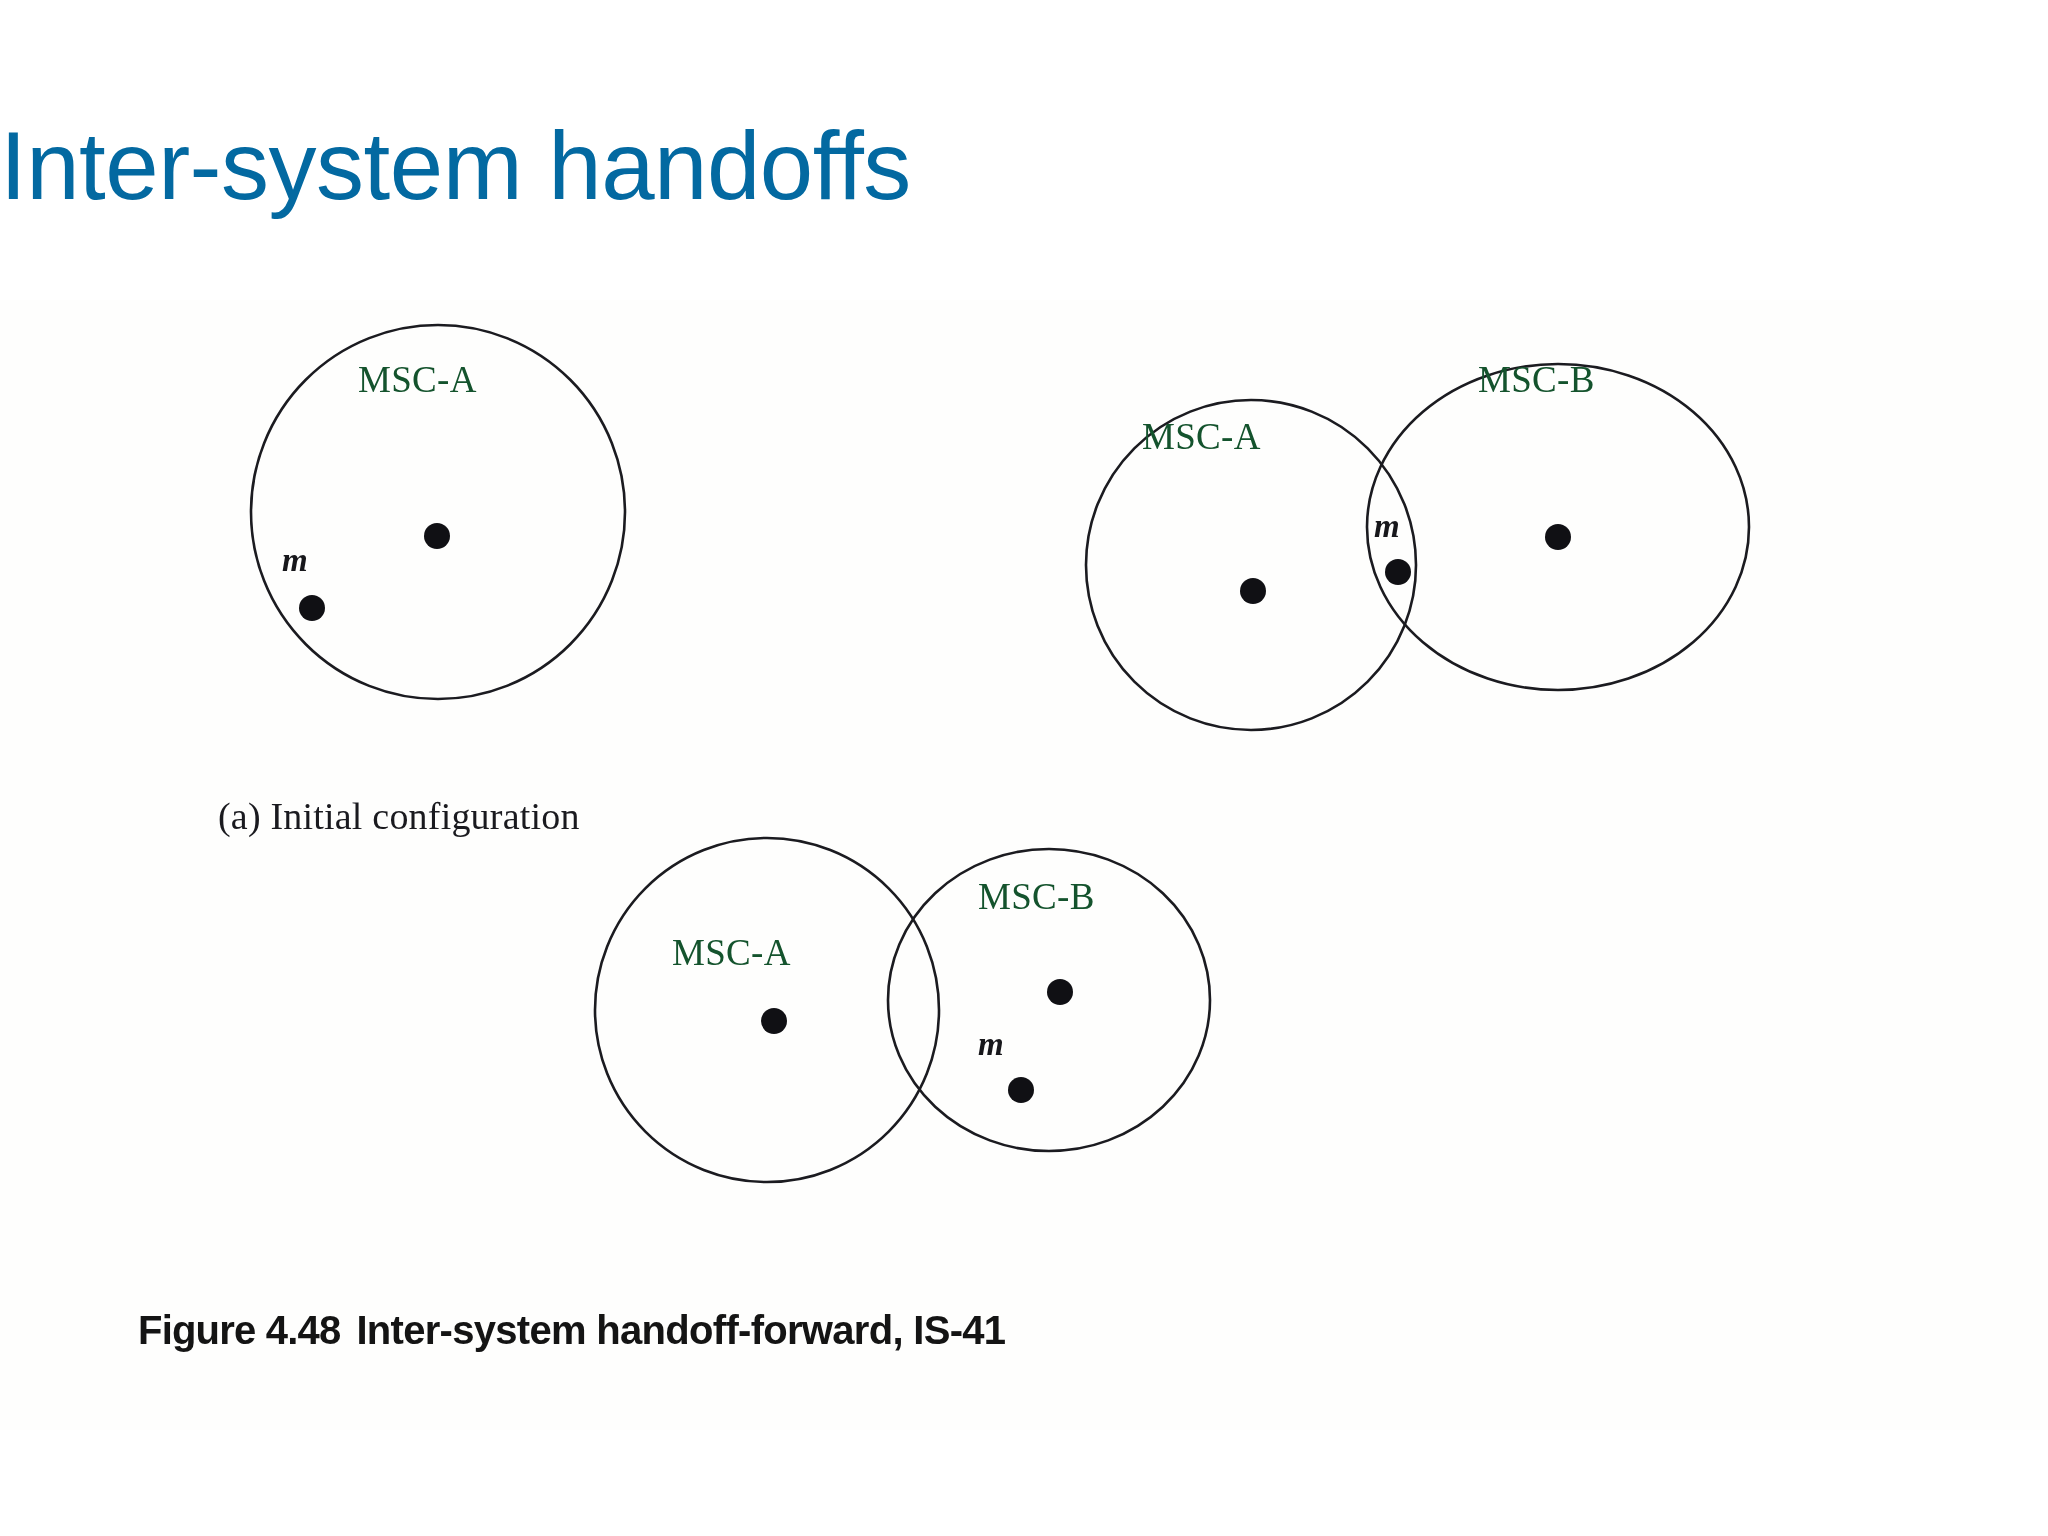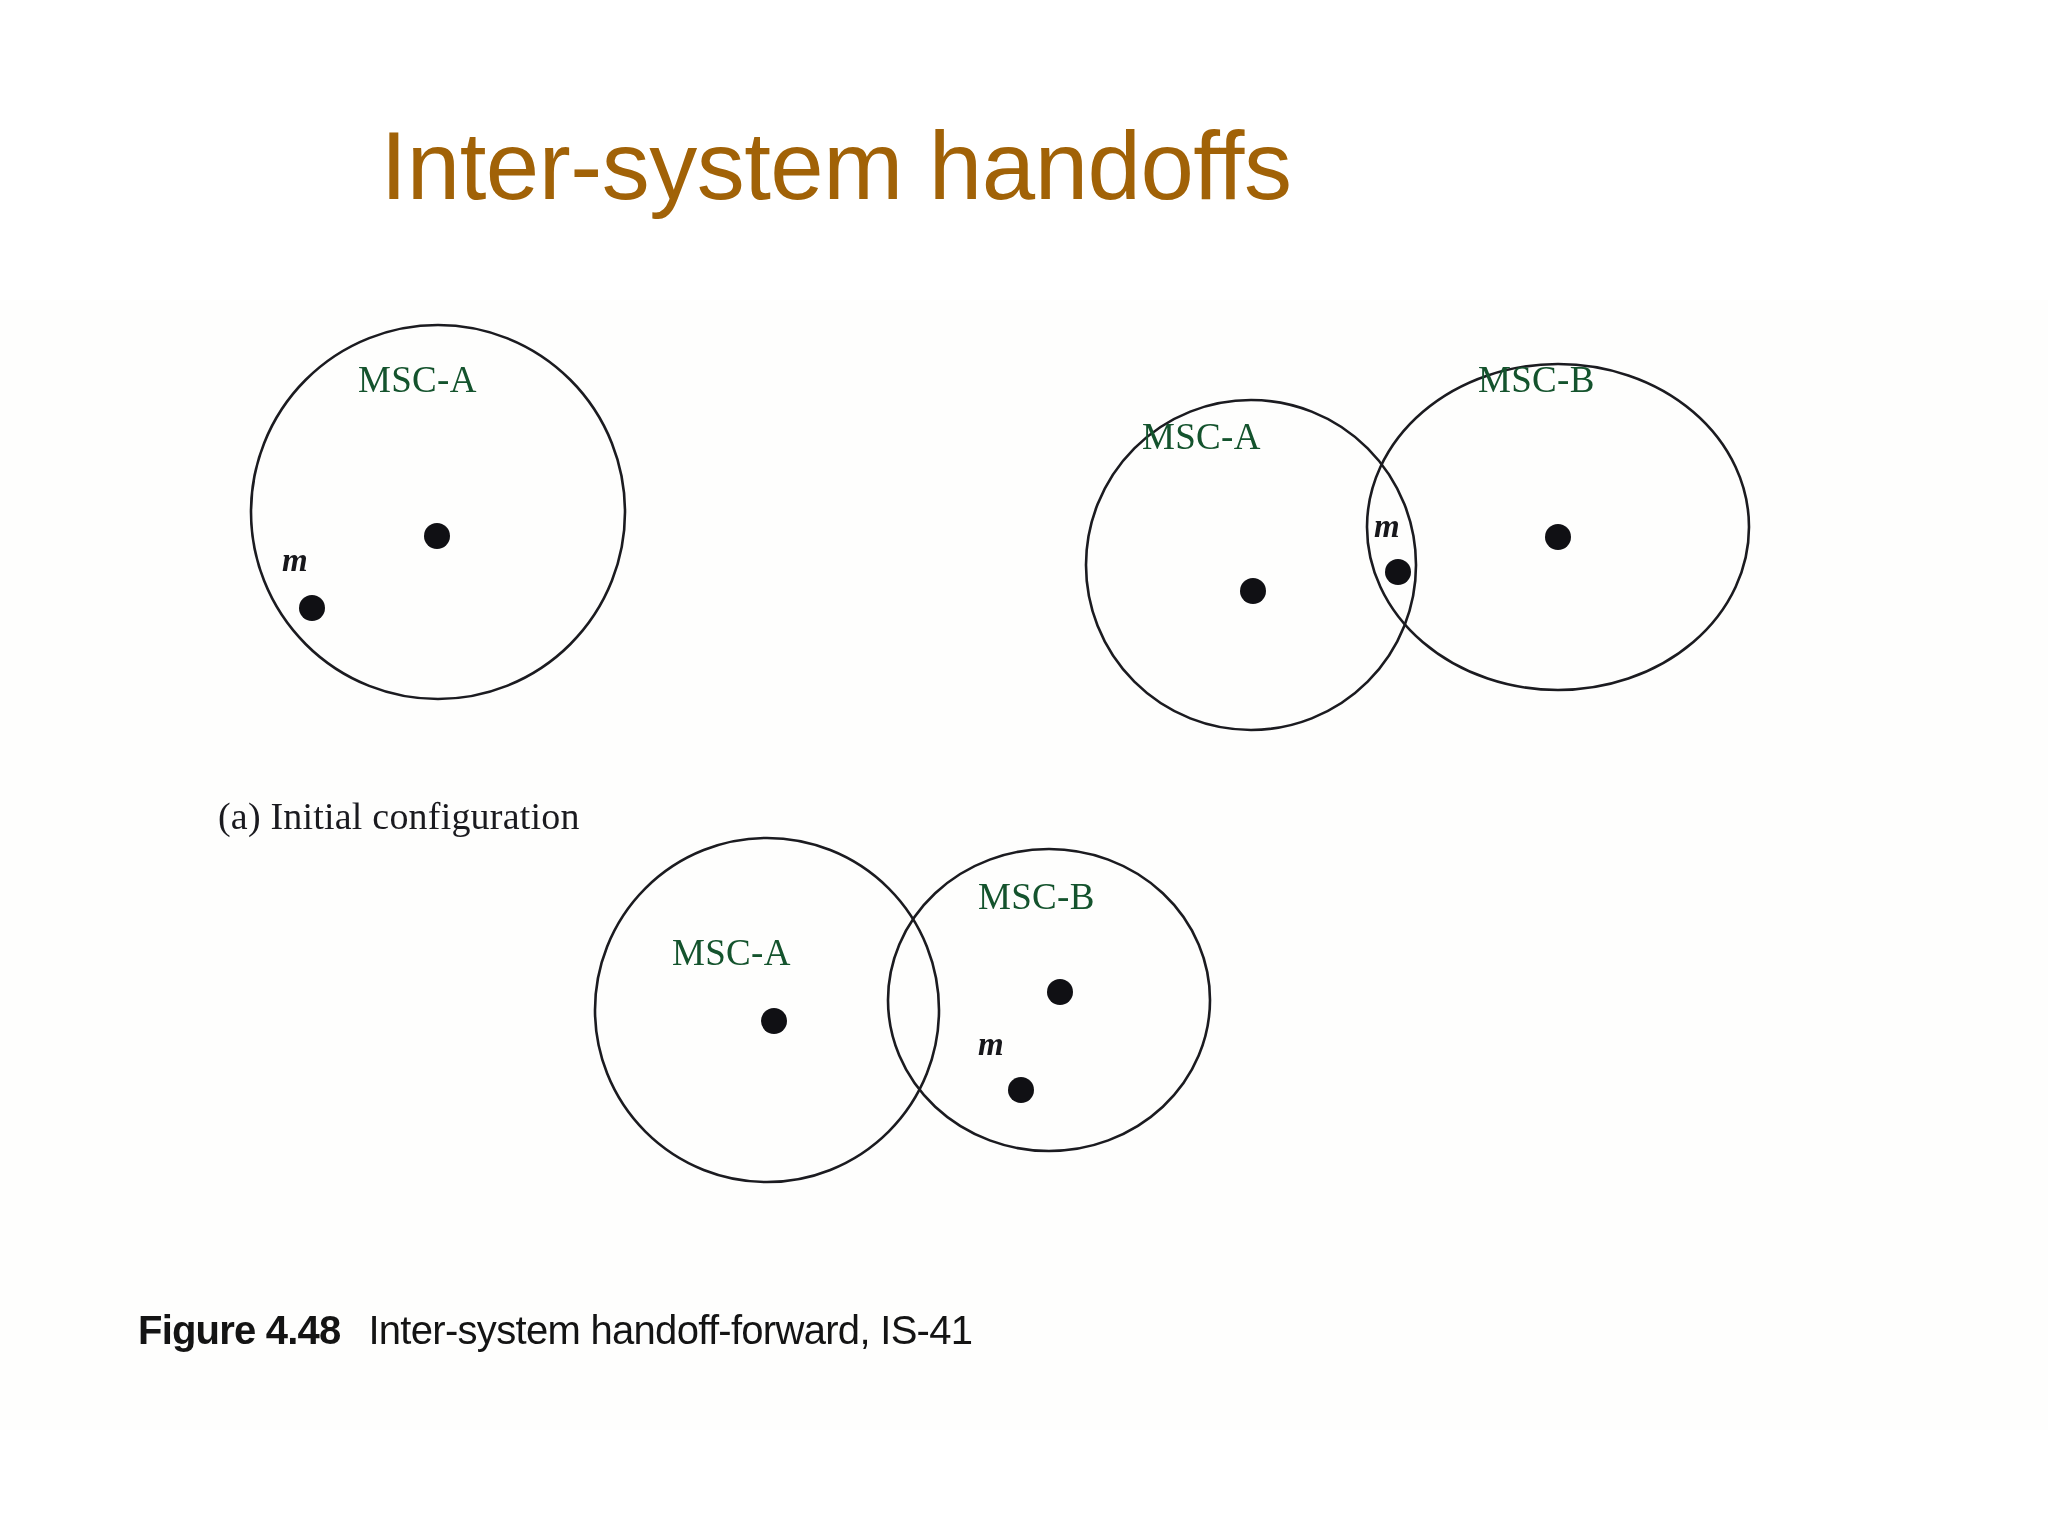--- a/index.html
+++ b/index.html
@@ -15,26 +15,26 @@
     font-family: "Liberation Serif", "DejaVu Serif", serif;
     color: #111111;
   }
 
   
   #slide-title {
     position: absolute;
     left: 0;
     top: 118px;
     width: 1672px;
-    text-align: center;
+    text-align: left;
     font-family: "Liberation Sans", "DejaVu Sans", sans-serif;
     font-size: 96px;
     font-weight: 400;
     line-height: 1.0;
-    color: #a16207;
+    color: #0369a1;
     letter-spacing: -0.5px;
     white-space: nowrap;
   }
 
   
   #figure-area {
     position: absolute;
     left: 0;
     top: 300px;
     width: 2048px;
@@ -88,22 +88,22 @@
     font-size: 40px;
     color: #141414;
     white-space: nowrap;
     letter-spacing: -0.6px;
   }
   #figure-caption .cap-label {
     font-weight: 700;
     letter-spacing: -0.8px;
   }
   #figure-caption .cap-text {
-    font-weight: 400;
-    margin-left: 28px;
+    font-weight: 700;
+    margin-left: 16px;
     letter-spacing: -0.7px;
     text-align: center;
   }
 
   
   .region {
     fill: none;
     stroke: #1b1b20;
     stroke-width: 2.6;
   }

